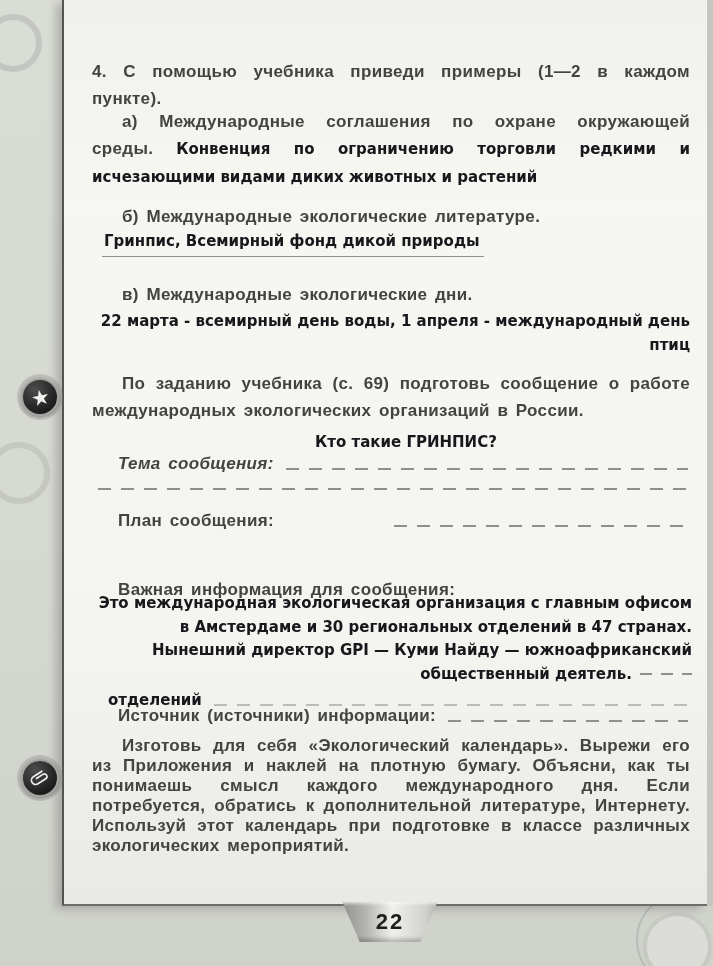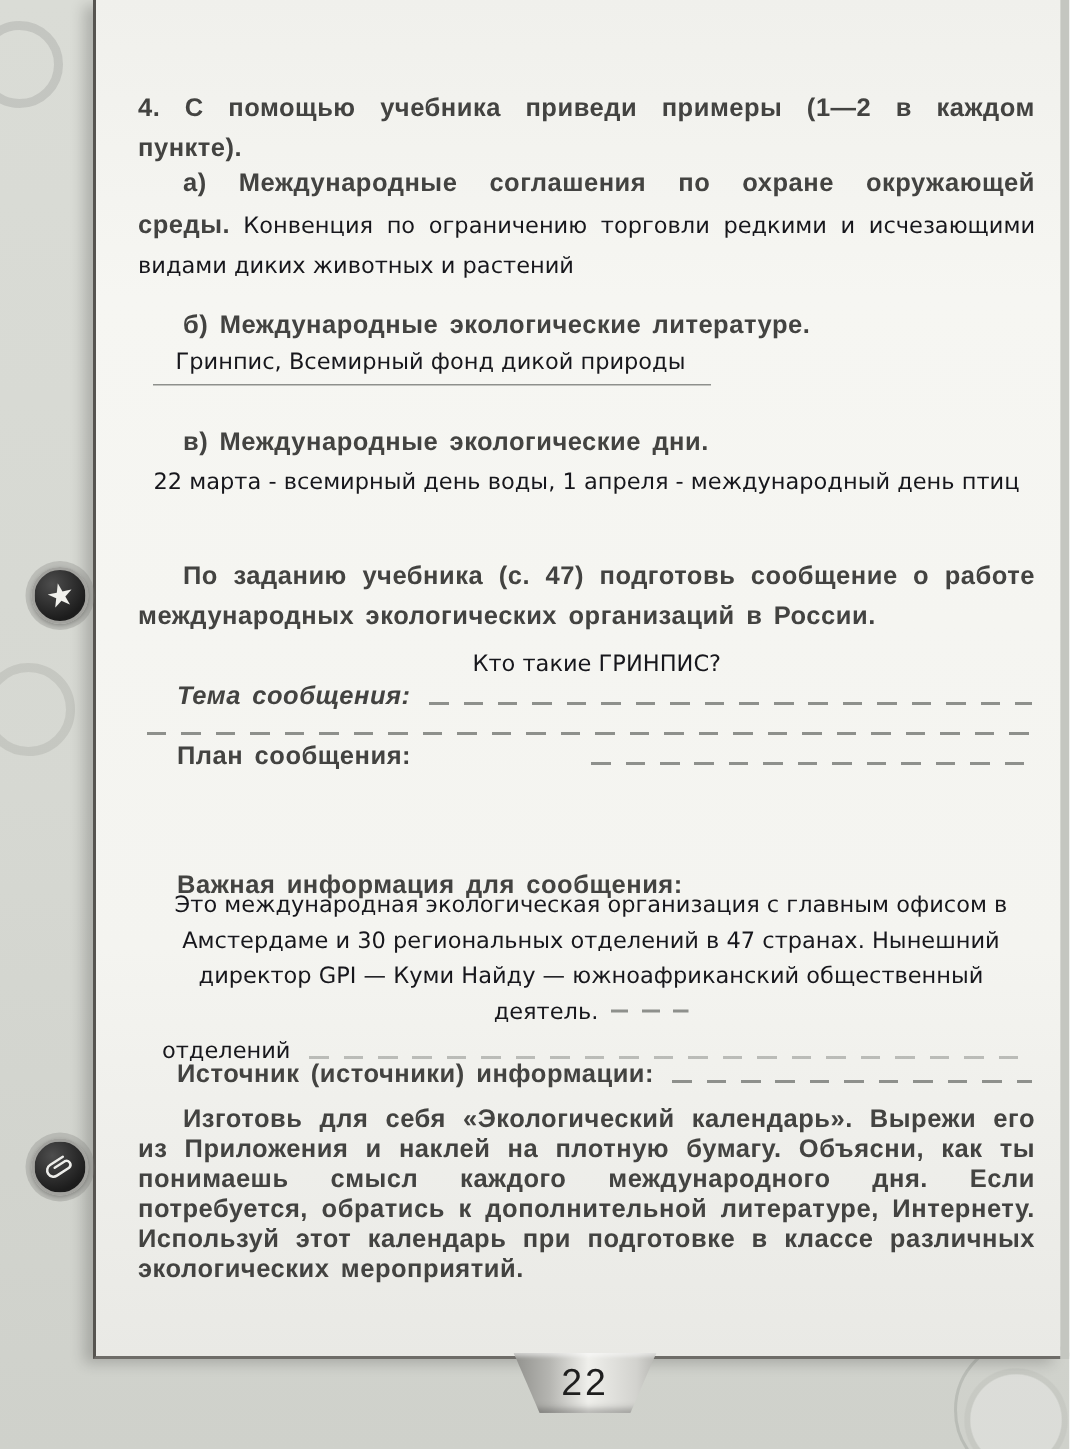--- a/index.html
+++ b/index.html
@@ -41,23 +41,23 @@
   .star-glyph { color:#f1f1ed; font-size:21px; line-height:1; transform:rotate(-12deg); }
   .clip-svg { transform:rotate(12deg); display:block; }
 
   
   .blk { position:absolute; text-align:justify; }
   .print {
     color:#434341; font-weight:bold; font-size:17px; line-height:27px;
     letter-spacing:0.35px; word-spacing:2.5px;
   }
   .answer {
-    font-family:"DejaVu Sans", sans-serif; font-weight:normal;
+    font-family:"DejaVu Sans", sans-serif; font-weight:bold;
     color:#17171c; font-size:15px; line-height:23.5px; letter-spacing:0;
-    word-spacing:normal; text-align:center;
+    word-spacing:normal; text-align:right;
   }
   .indent { text-indent:30px; }
 
   .uline {
     display:inline-block; min-width:372px; margin-left:10px;
     border-bottom:1.5px solid #8e908c; padding:0 4px 2px 2px;
   }
 
   .dashes {
     height:2px;
@@ -78,39 +78,39 @@
   #item-a .answer { line-height:27px; }
   #item-b     { left:92px;  top:203px; width:598px; }
   #item-v     { left:92px;  top:281px; width:598px; }
   #item-v .answer { margin-top:2px; }
   #rep-intro  { left:92px;  top:370px; width:598px; }
 
   #theme-ans  { left:315px; top:431px; }
   #theme-row  { left:118px; top:450px; width:570px;font-style:italic; }
   #theme-row2 { left:98px;  top:488px; width:590px; }
 
-  #plan-row   { left:118px; top:490px; width:570px; }
+  #plan-row   { left:118px; top:507px; width:570px; }
 
   #info-label { left:118px; top:576px; width:420px; text-align:left; }
   #info-ans   { left:96px;  top:592px; width:596px; }
 
   #src-row    { left:118px; top:666px; width:570px;margin-top:36px; }
   #src-ans    { left:108px; top:689px; width:580px; }
 
   #cal-text   { left:92px;  top:736px; width:598px; text-indent:30px; line-height:20px; }
 
   
   .tab {
     position:absolute; left:336px; top:902px; width:108px; height:40px;
     clip-path:polygon(6% 0, 94% 0, 78% 100%, 22% 100%);
     background:linear-gradient(90deg, #878783 0%, #b5b5b1 28%, #efefeb 52%, #d2d2ce 82%, #a8a8a4 100%);
     display:flex; align-items:center; justify-content:center;
     box-shadow:inset 0 2px 3px rgba(255,255,255,0.6), inset 0 -3px 4px rgba(0,0,0,0.25);
   }
-  .tab span { font-weight:normal; font-size:25px; color:#1e1e1e; letter-spacing:2px;text-align:right; }
+  .tab span { font-weight:bold; font-size:22px; color:#1e1e1e; letter-spacing:2px;text-align:right; }
 </style>
 </head>
 <body>
 
 <div class="screen">
 
   <div class="ring ring1"></div>
   <div class="ring ring2"></div>
   <div class="ring ring3"></div>
 
@@ -136,21 +136,21 @@
   <div class="blk" id="item-b">
     <div class="print indent">б) Международные экологические литературе.</div>
     <div><span class="answer uline">Гринпис, Всемирный фонд дикой природы</span></div>
   </div>
 
   <div class="blk" id="item-v">
     <div class="print indent">в) Международные экологические дни.</div>
     <div class="answer">22 марта - всемирный день воды, 1 апреля - международный день птиц</div>
   </div>
 
-  <div class="blk print indent" id="rep-intro">По заданию учебника (с. 47) подготовь сообщение о работе международных экологических организаций в России.</div>
+  <div class="blk print indent" id="rep-intro">По заданию учебника (с. 69) подготовь сообщение о работе международных экологических организаций в России.</div>
 
   <div class="blk answer" id="theme-ans">Кто такие ГРИНПИС?</div>
 
   <div class="rowline" id="theme-row">
     <span class="print">Тема сообщения:</span>
     <span class="dashes"></span>
   </div>
   <div class="dashes dash-full" id="theme-row2"></div>
 
   <div class="rowline" id="plan-row">

